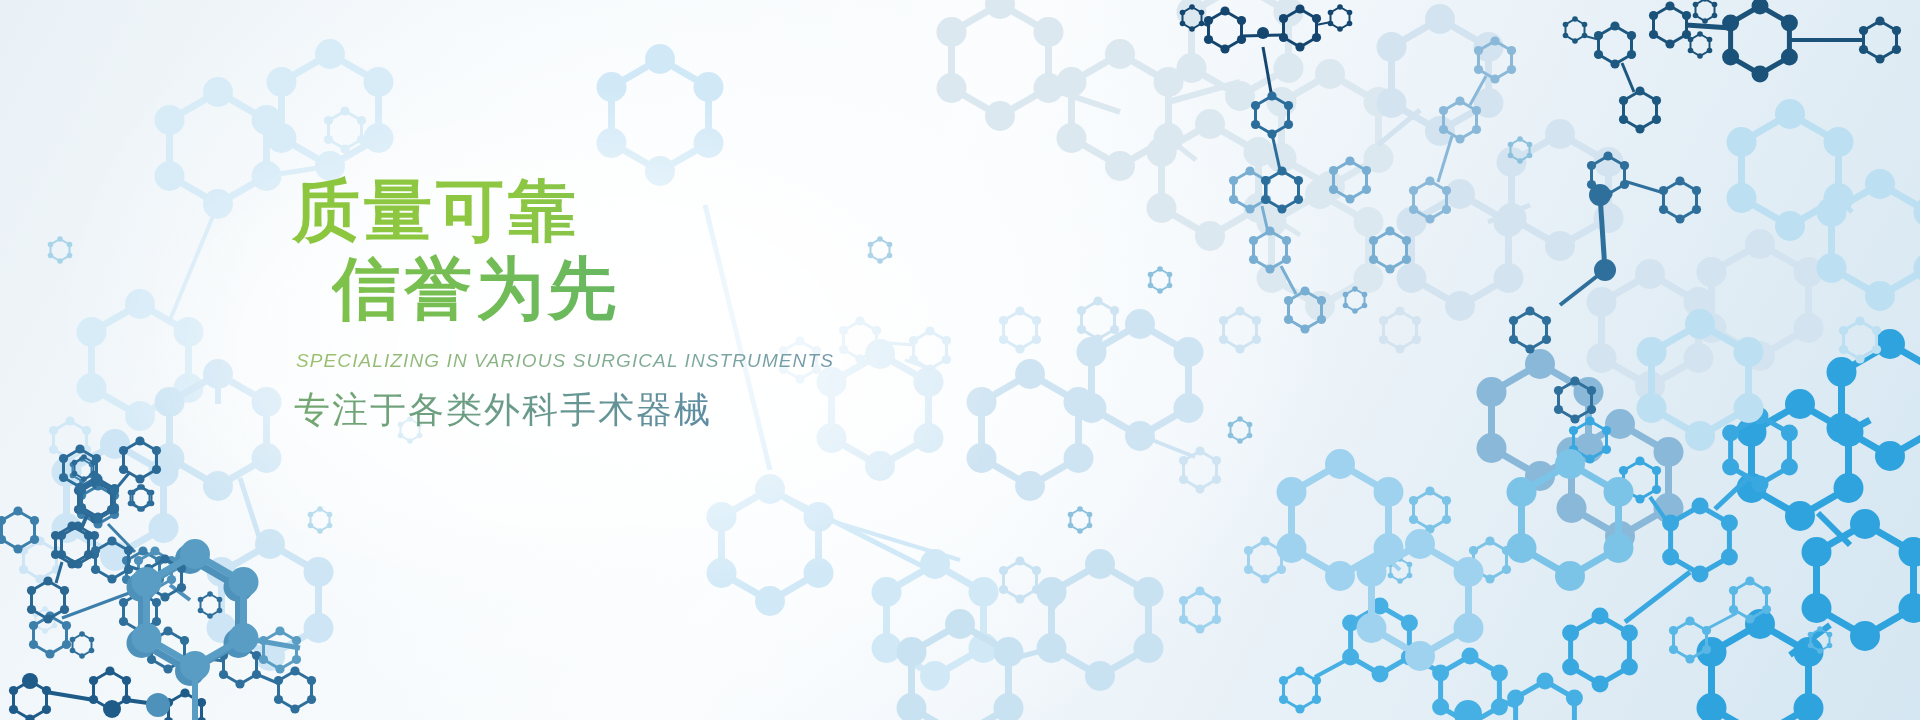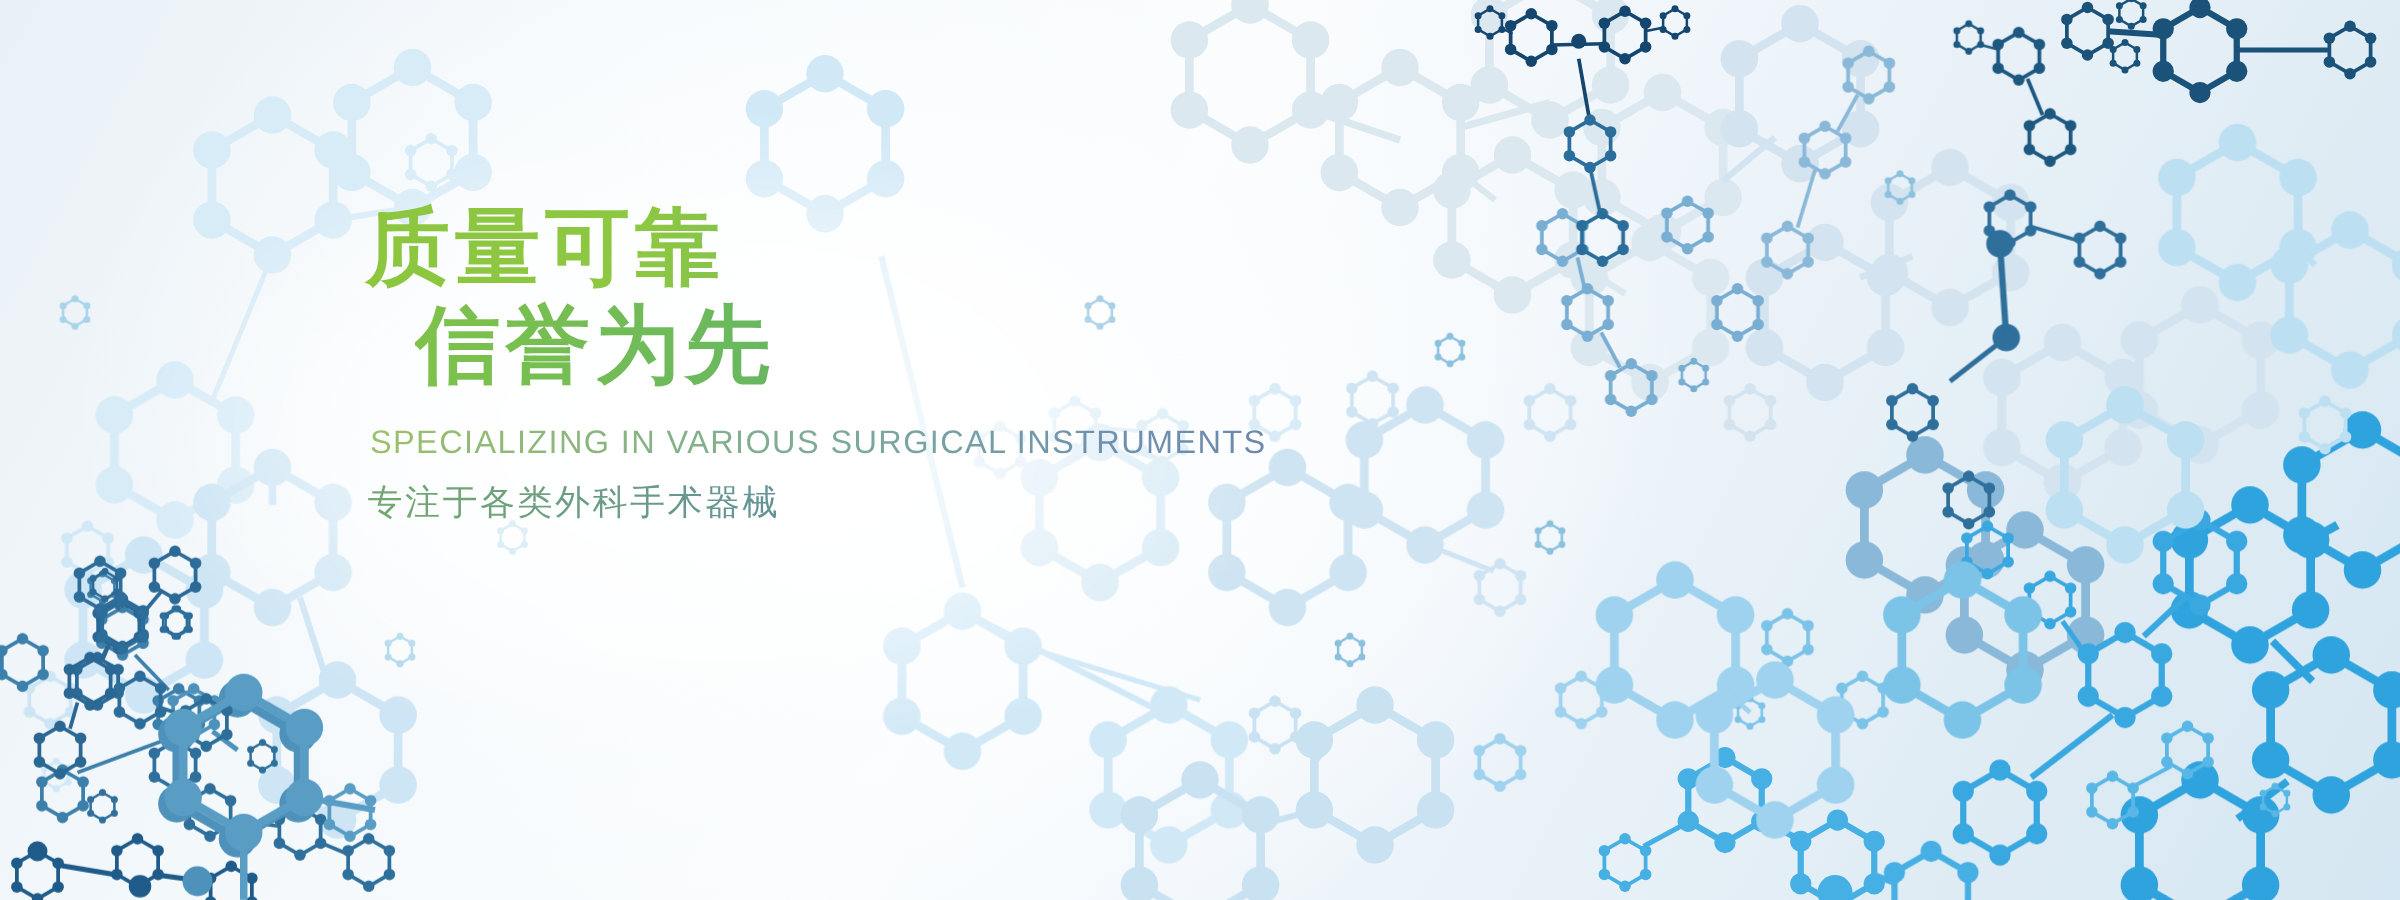--- a/index.html
+++ b/index.html
@@ -9,21 +9,21 @@
     background:#eef3f7;
   }
   #banner{
     position:relative;width:1920px;height:720px;overflow:hidden;
     background:
       radial-gradient(ellipse 900px 640px at 700px 330px, #ffffff 0%, #fbfdfe 35%, rgba(238,245,250,0) 72%),
       linear-gradient(118deg, #eaf1f6 0%, #f3f8fb 22%, #fafcfe 45%, #eaf2f8 68%, #dceaf3 88%, #d5e7f2 100%);
   }
   #molecules{position:absolute;inset:0;width:1920px;height:720px;}
   .content{
-    position:absolute;left:292px;top:160px;width:760px;
+    position:absolute;left:292px;top:172px;width:760px;
   }
   .headline{
     margin:0;
     font-size:68px;
     line-height:78px;
     font-weight:bold;
     letter-spacing:4px;
     font-family:"DejaVu Sans","Liberation Sans",sans-serif;
     background:linear-gradient(95deg,#8cc63f 0%,#8ec842 28%,#74b958 60%,#4e9e76 100%);
     -webkit-background-clip:text;
@@ -35,33 +35,34 @@
   .headline-2{
     background:linear-gradient(95deg,#7fc24a 0%,#6bb95e 35%,#53a573 70%,#43927f 100%);
     -webkit-background-clip:text;
     background-clip:text;
     color:transparent;
     margin-left:40px;
     -webkit-text-fill-color:transparent;
   }
   .sub-en{
     margin:22px 0 0 4px;
-    font-size:26px;
+    font-size:19px;
     letter-spacing:1.1px;
     font-weight:normal;
     white-space:nowrap;
     background:linear-gradient(90deg,#9cc06a 0%,#86b285 30%,#7aa6a0 55%,#6f91ae 78%,#6b86ad 100%);
     -webkit-background-clip:text;
     background-clip:text;
     color:transparent;
+    font-style:italic;
     -webkit-text-fill-color:transparent;
   }
   .sub-cn{
     margin:14px 0 0 2px;
-    font-size:28px;
+    font-size:36px;
     letter-spacing:2px;
     white-space:nowrap;
     font-family:"DejaVu Sans","Liberation Sans",sans-serif;
     background:linear-gradient(92deg,#73a86e 0%,#6b9c86 25%,#5f8da3 55%,#4f7aa8 80%,#3f6ba4 100%);
     -webkit-background-clip:text;
     background-clip:text;
     color:transparent;
     -webkit-text-fill-color:transparent;
   }
   .glow{

